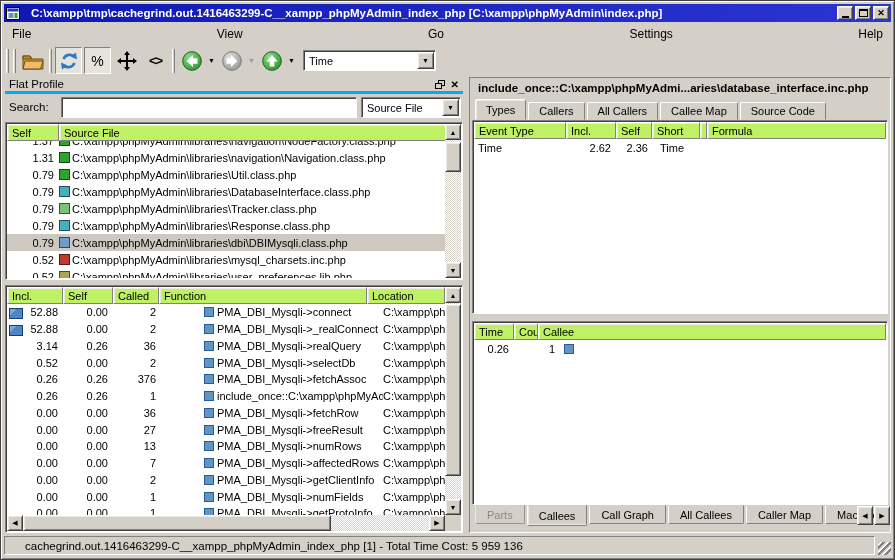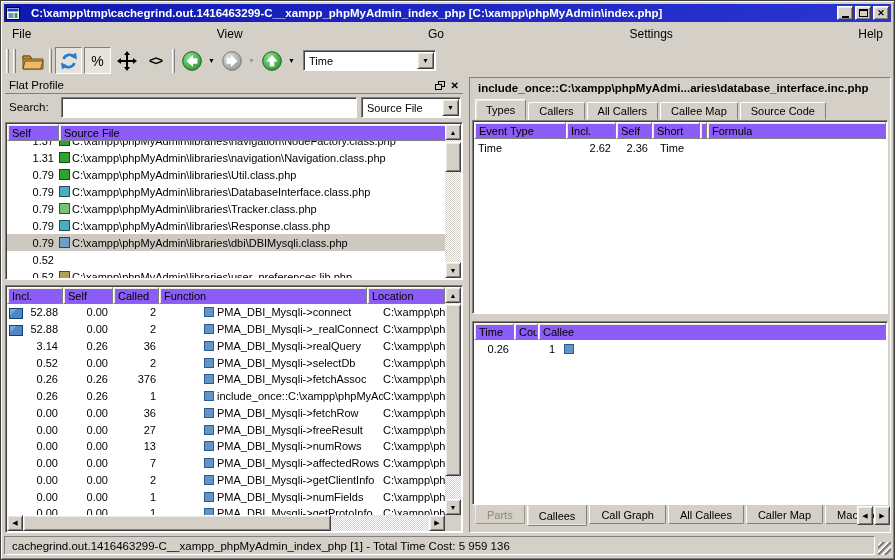--- a/index.html
+++ b/index.html
@@ -7,21 +7,21 @@
   .window {
     position:relative; width:895px; height:560px; background:#d4d0c8;
     font-family:"Liberation Sans",sans-serif; font-size:11px; color:#000;
     border:1px solid #404040;
     box-shadow: inset 1px 1px 0 #ffffff, inset -1px -1px 0 #808080, inset 2px 2px 0 #d4d0c8;
     overflow:hidden;
   }
   
   .raised { background:#d4d0c8; border:1px solid; border-color:#fff #404040 #404040 #fff;
             box-shadow: inset 1px 1px 0 #ece9e4, inset -1px -1px 0 #808080; }
-  .hcell { background:#8b5cf6; border:1px solid; border-color:#fff #808080 #808080 #fff;
+  .hcell { background:#bef264; border:1px solid; border-color:#fff #808080 #808080 #fff;
            box-shadow: inset 1px 1px 0 #ece9e4; padding:0 4px; display:flex; align-items:center;
            white-space:nowrap; overflow:hidden; }
   
   .titlebar { position:absolute; left:3px; top:3px; right:3px; height:18px;
     background:linear-gradient(90deg,#1018b2,#2b35d2); display:flex; align-items:center; padding:0 2px; }
   .app-icon { width:14px; height:13px; flex:0 0 auto; }
   .title-text { flex:1; color:#fff; font-weight:bold; font-size:11.5px; margin-left:11px;
     white-space:nowrap; overflow:hidden; }
   .win-btn { width:16px; height:14px; margin-left:2px; display:flex; align-items:center;
     justify-content:center; font-size:9px; font-weight:bold; }
@@ -42,21 +42,21 @@
     box-shadow: inset 1px 1px 0 #404040; align-items:center; margin-left:6px; }
   .combo-text { flex:1; padding:0 5px; white-space:nowrap; overflow:hidden; }
   .combo-btn { width:17px; height:17px; margin:1px; background:#d4d0c8; border:1px solid;
     border-color:#fff #404040 #404040 #fff; box-shadow: inset 1px 1px 0 #ece9e4, inset -1px -1px 0 #808080;
     display:flex; align-items:center; justify-content:center; font-size:7px; }
   .combo.w-time { width:133px; }
   
   .main { position:absolute; top:76px; left:3px; right:3px; bottom:26px; }
   .dock { position:absolute; left:0; top:0; width:460px; height:100%; }
   .dock-titlebar { position:absolute; top:0; left:1px; right:1px; height:17px; display:flex;
-    align-items:center; padding:0 4px; border-bottom:1px solid #0ea5e9; }
+    align-items:center; padding:0 4px; border-bottom:3px solid #0ea5e9; }
   .dock-title { flex:1; font-size:11.5px; }
   .dock-ico { margin-left:6px; display:flex; align-items:center; font-size:10px; font-weight:bold; }
   .search-row { position:absolute; top:20px; left:1px; right:1px; height:22px; }
   .search-label { position:absolute; left:4px; top:4px; font-size:11.5px; }
   .search-input { position:absolute; left:56px; top:0; width:296px; height:21px; background:#fff;
     border:1px solid; border-color:#808080 #fff #fff #808080; box-shadow: inset 1px 1px 0 #404040;
     font-family:"Liberation Sans",sans-serif; font-size:11px; padding:0 4px; outline:none; }
   .combo.grp { position:absolute; left:356px; top:0; width:100px; margin:0; }
   
   .frame { position:absolute; background:#fff; border:1px solid; border-color:#808080 #fff #fff #808080;
@@ -139,21 +139,21 @@
     margin-right:2px; white-space:nowrap; }
   .btab.active { height:21px; position:relative; z-index:2; box-shadow: inset 1px -1px 0 #ece9e4; }
   .btab.disabled { color:#8d897f; border-color:#d4d0c8 #9a968e #9a968e #ece9e4;text-align:center; }
   .btab-scroll { position:absolute; right:0; top:1px; display:flex; z-index:3; }
   .btab-scroll .sarr { width:16px; height:19px; background:#d4d0c8; border:1px solid;
     border-color:#fff #404040 #404040 #fff; box-shadow: inset 1px 1px 0 #ece9e4, inset -1px -1px 0 #808080;
     display:flex; align-items:center; justify-content:center; font-size:7px; margin-left:1px; }
   
   .statusbar { position:absolute; left:3px; right:3px; bottom:3px; height:23px; }
   .status-field { position:absolute; left:0; top:3px; right:16px; height:19px; border:1px solid;
-    border-color:#808080 #fff #fff #808080; display:flex; align-items:center; padding:0 7px;
+    border-color:#808080 #fff #fff #808080; display:flex; align-items:center; padding:0 20px;
     font-size:11.5px; white-space:nowrap; overflow:hidden; }
   .grip { position:absolute; right:0; bottom:1px; width:13px; height:13px;
     background:repeating-linear-gradient(135deg, transparent 0 2px, #fff 2px 3px, #808080 3px 5px); }
 </style>
 </head>
 <body>
 
 <div class="window">
 
   <div class="titlebar">
@@ -356,20 +356,24 @@
               <div class="fp-row selected">
                 <span class="fp-self">0.79</span>
                 <span class="fp-file">
                   <span class="sq" style="background: rgb(111, 156, 200);"></span>
                   <span>C:\xampp\phpMyAdmin\libraries\dbi\DBIMysqli.class.php</span>
                 </span>
               </div>
 
               <div class="fp-row">
                 <span class="fp-self">0.52</span>
+                <span class="fp-file">
+                  <span class="sq" style="background: rgb(191, 58, 48);"></span>
+                  <span>C:\xampp\phpMyAdmin\libraries\mysql_charsets.inc.php</span>
+                </span>
               </div>
 
               <div class="fp-row">
                 <span class="fp-self">0.52</span>
                 <span class="fp-file">
                   <span class="sq" style="background: rgb(178, 160, 88);"></span>
                   <span>C:\xampp\phpMyAdmin\libraries\user_preferences.lib.php</span>
                 </span>
               </div>
 

